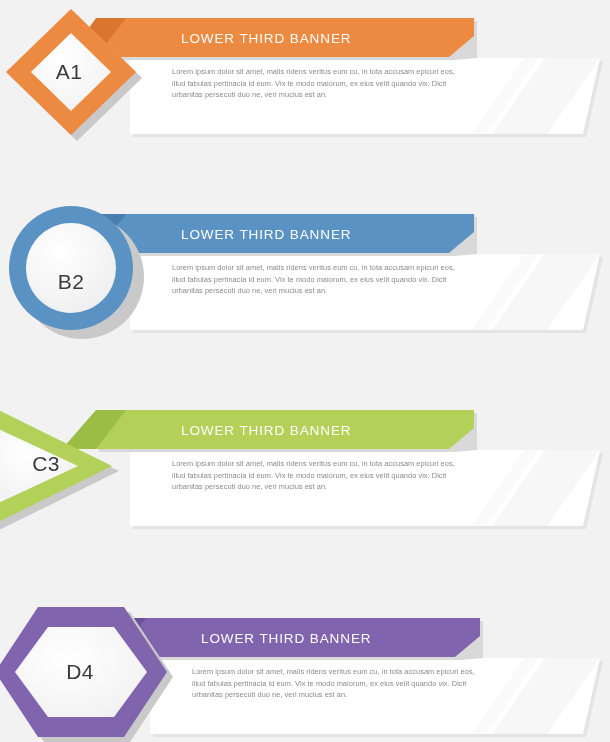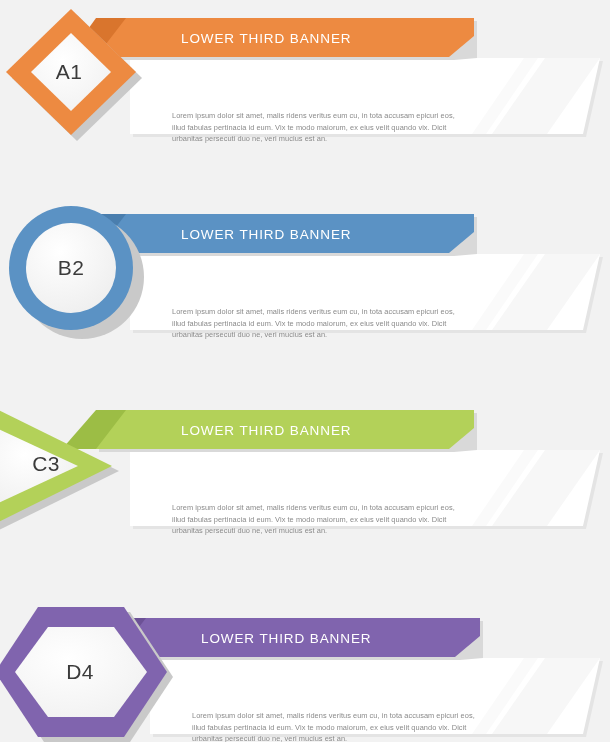--- a/index.html
+++ b/index.html
@@ -53,21 +53,20 @@
 
   .banner-body {
     position: absolute;
     width: 284px;
     color: #8a8a8a;
     font-size: 7.4px;
     line-height: 11.6px;
     letter-spacing: 0.05px;
     font-family: "Liberation Sans", sans-serif;
     text-align: left;
-    margin-top: 44px;
   }
 
   .badge-label {
     position: absolute;
     color: #3b3b3b;
     font-size: 21px;
     font-weight: 400;
     letter-spacing: 0.4px;
     text-align: center;
     font-family: "Liberation Sans", sans-serif;
@@ -82,21 +81,21 @@
   #row-d { top: 588px; }
 
   
   #row-a .banner-title { left: 181px; top: 31px; }
   #row-a .banner-body  { left: 172px; top: 66px; }
   #row-a .badge-label  { left: 69px;  top: 72px; }
 
   
   #row-b .banner-title { left: 181px; top: 31px; }
   #row-b .banner-body  { left: 172px; top: 66px; }
-  #row-b .badge-label  { left: 71px;  top: 72px; }
+  #row-b .badge-label  { left: 71px;  top: 86px; }
 
   
   #row-c .banner-title { left: 181px; top: 31px; }
   #row-c .banner-body  { left: 172px; top: 66px; }
   #row-c .badge-label  { left: 46px;  top: 72px; }
 
   
   #row-d .banner-title { left: 201px; top: 43px; }
   #row-d .banner-body  { left: 192px; top: 78px; }
   #row-d .badge-label  { left: 80px;  top: 84px; }

